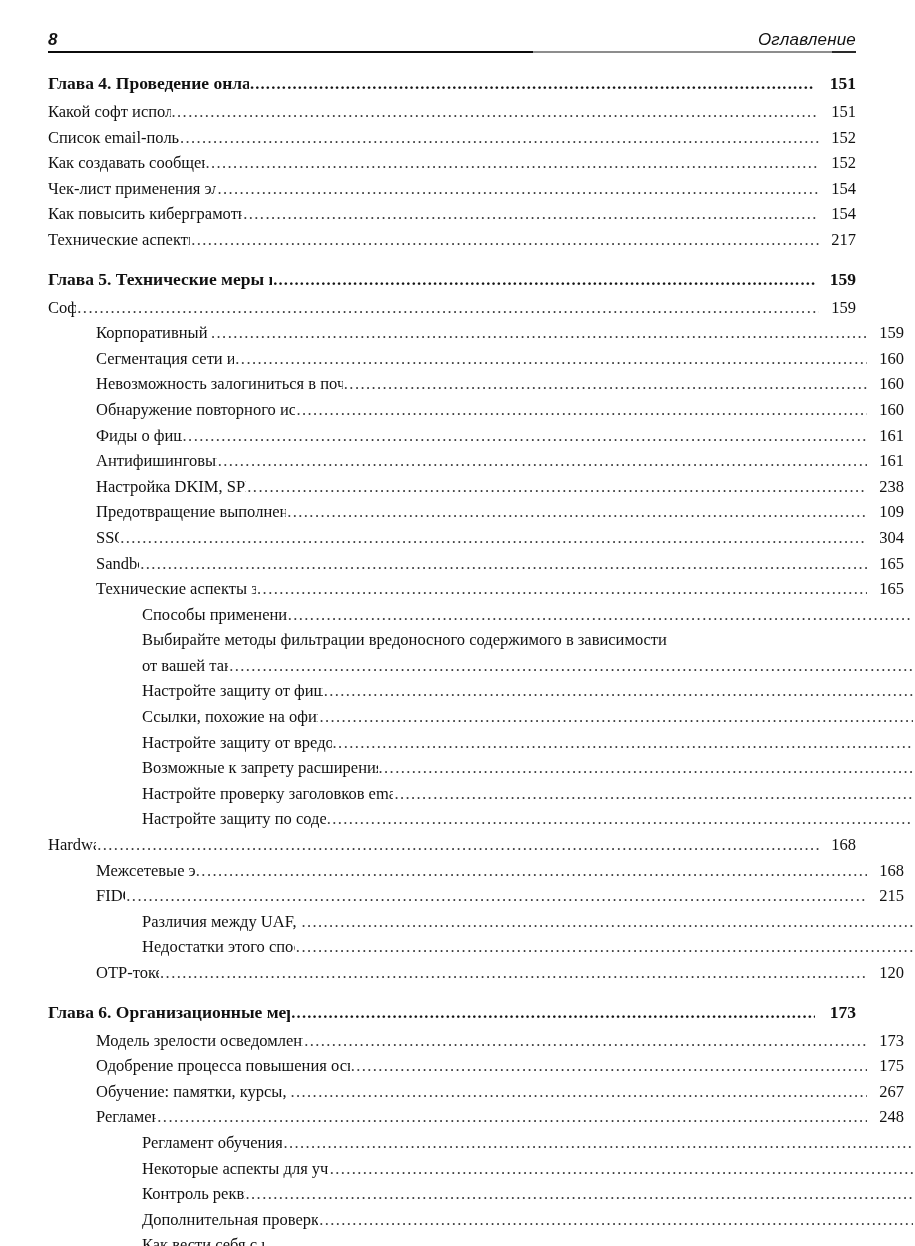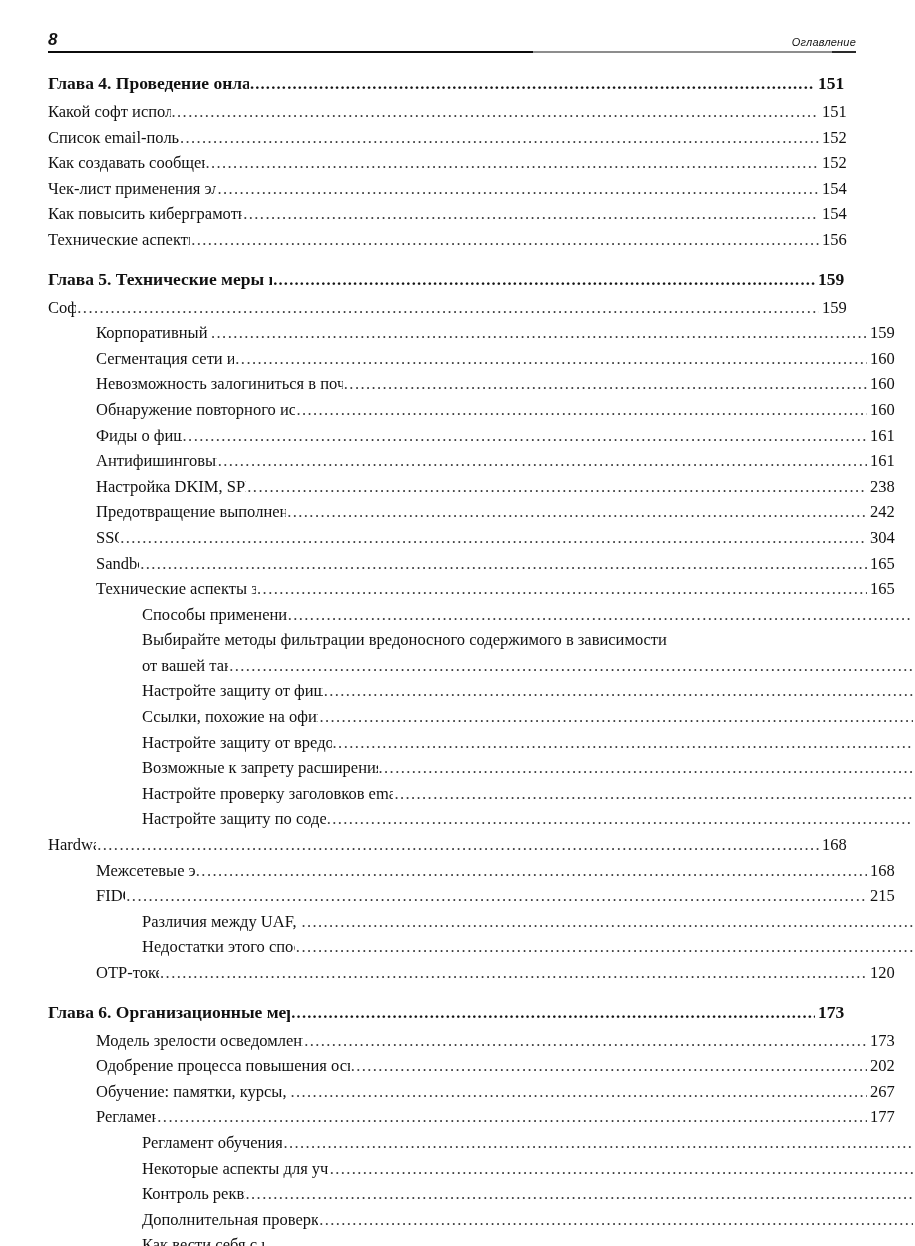--- a/index.html
+++ b/index.html
@@ -40,21 +40,21 @@
     font-style: italic;
     font-weight: bold;
     font-size: 17px;
     line-height: 1;
     color: #111;
     letter-spacing: 0.5px;
   }
   .head-title {
     font-family: "Liberation Sans", "DejaVu Sans", sans-serif;
     font-style: italic;
-    font-size: 11px;
+    font-size: 17px;
     line-height: 1;
     color: #111;
     letter-spacing: 0.2px;
   }
   .head-rule {
     position: absolute;
     left: 48px;
     top: 51px;
     width: 808px;
     height: 2px;
@@ -91,21 +91,21 @@
     letter-spacing: 1.4px;
     color: #3c3c3c;
     margin: 0 1px;
     min-width: 8px;
   }
   .entry .leader::before {
     content: "................................................................................................................................................................................";
   }
   .entry .page-no {
     flex: 0 0 auto;
-    text-align: left;
+    text-align: right;
     min-width: 34px;
     padding-left: 2px;
   }
 
   
   .entry.chapter {
     font-weight: bold;
     font-size: 17.5px;
     line-height: 30px;
     margin-top: 11px;
@@ -181,21 +181,21 @@
         <span class="page-no">154</span>
       </div>
       <div class="entry lvl1">
         <span class="title">Как повысить киберграмотность сотрудников? </span>
         <span class="leader"></span>
         <span class="page-no">154</span>
       </div>
       <div class="entry lvl1">
         <span class="title">Технические аспекты обучения</span>
         <span class="leader"></span>
-        <span class="page-no">156</span>
+        <span class="page-no">217</span>
       </div>
       <div class="entry lvl1 chapter">
         <span class="title">Глава 5. Технические меры противодействия СИ </span>
         <span class="leader"></span>
         <span class="page-no">159</span>
       </div>
       <div class="entry lvl1">
         <span class="title">Софт </span>
         <span class="leader"></span>
         <span class="page-no">159</span>
@@ -231,21 +231,21 @@
         <span class="page-no">161</span>
       </div>
       <div class="entry lvl2">
         <span class="title">Настройка DKIM, SPF и DMARC </span>
         <span class="leader"></span>
         <span class="page-no">238</span>
       </div>
       <div class="entry lvl2">
         <span class="title">Предотвращение выполнения исходного кода </span>
         <span class="leader"></span>
-        <span class="page-no">242</span>
+        <span class="page-no">109</span>
       </div>
       <div class="entry lvl2">
         <span class="title">SSO </span>
         <span class="leader"></span>
         <span class="page-no">304</span>
       </div>
       <div class="entry lvl2">
         <span class="title">Sandbox</span>
         <span class="leader"></span>
         <span class="page-no">165</span>
@@ -334,31 +334,31 @@
         <span class="page-no">173</span>
       </div>
       <div class="entry lvl2">
         <span class="title">Модель зрелости осведомленности о безопасности </span>
         <span class="leader"></span>
         <span class="page-no">173</span>
       </div>
       <div class="entry lvl2">
         <span class="title">Одобрение процесса повышения осведомленности у руководителей</span>
         <span class="leader"></span>
-        <span class="page-no">202</span>
+        <span class="page-no">175</span>
       </div>
       <div class="entry lvl2">
         <span class="title">Обучение: памятки, курсы, форматы обучения</span>
         <span class="leader"></span>
         <span class="page-no">267</span>
       </div>
       <div class="entry lvl2">
         <span class="title">Регламенты </span>
         <span class="leader"></span>
-        <span class="page-no">177</span>
+        <span class="page-no">248</span>
       </div>
       <div class="entry lvl3">
         <span class="title">Регламент обучения персонала</span>
         <span class="leader"></span>
         <span class="page-no">178</span>
       </div>
       <div class="entry lvl3">
         <span class="title">Некоторые аспекты для учета в регламентах </span>
         <span class="leader"></span>
         <span class="page-no">178</span>

